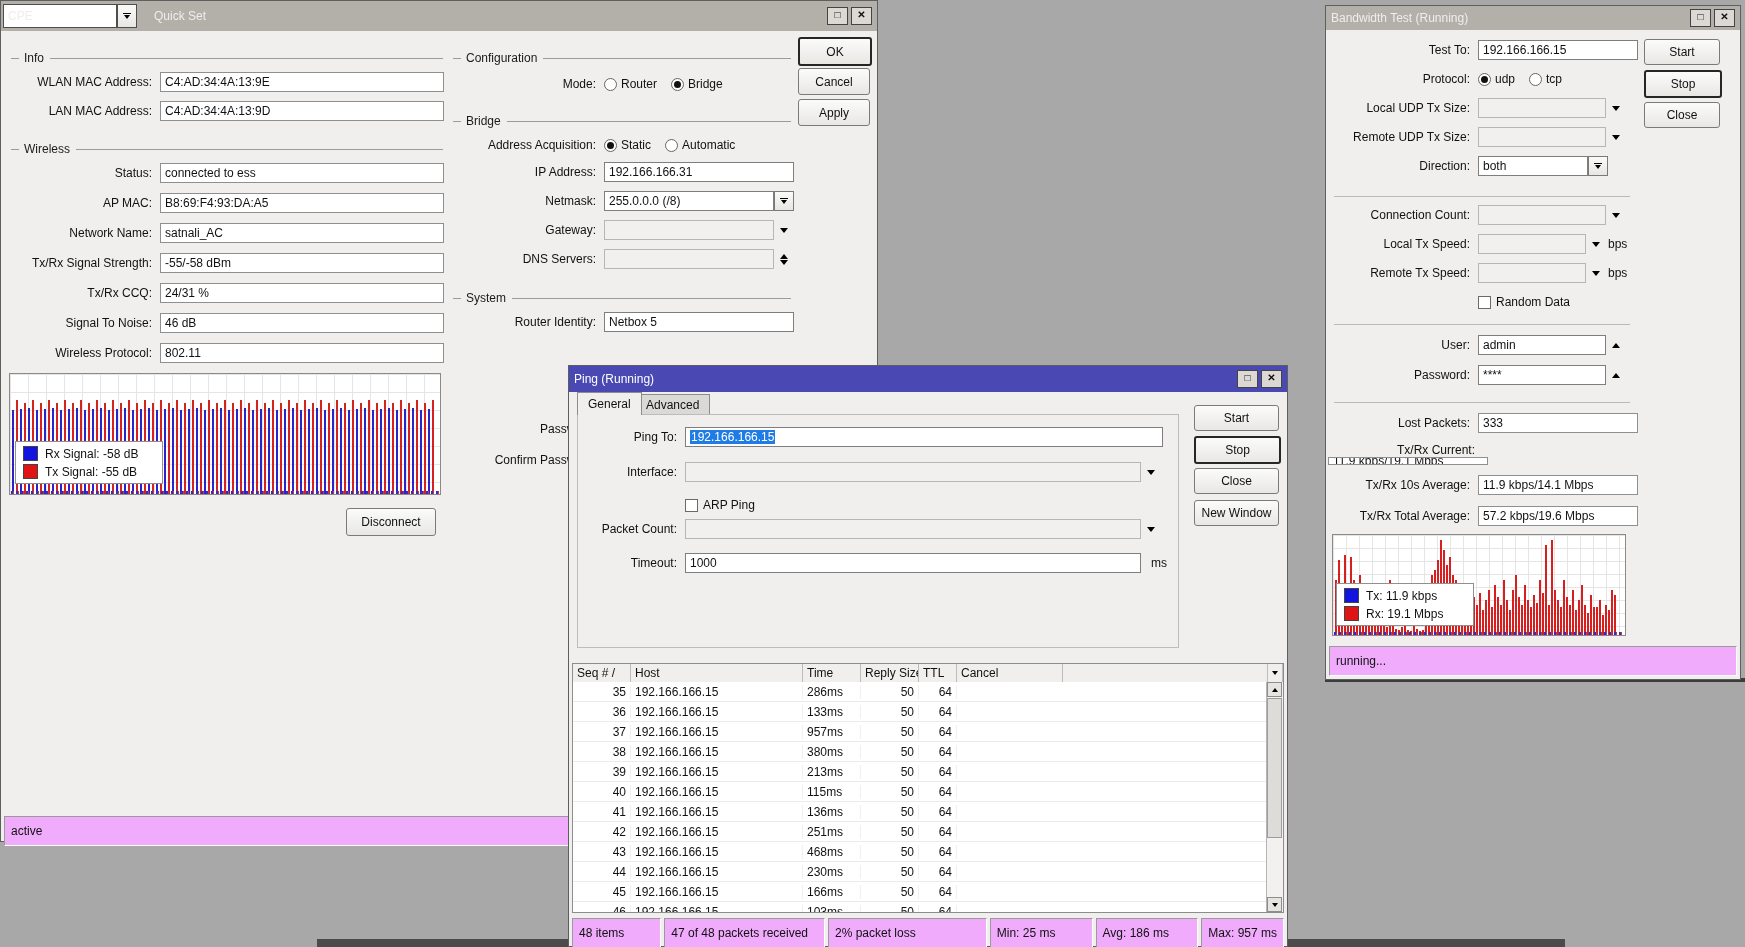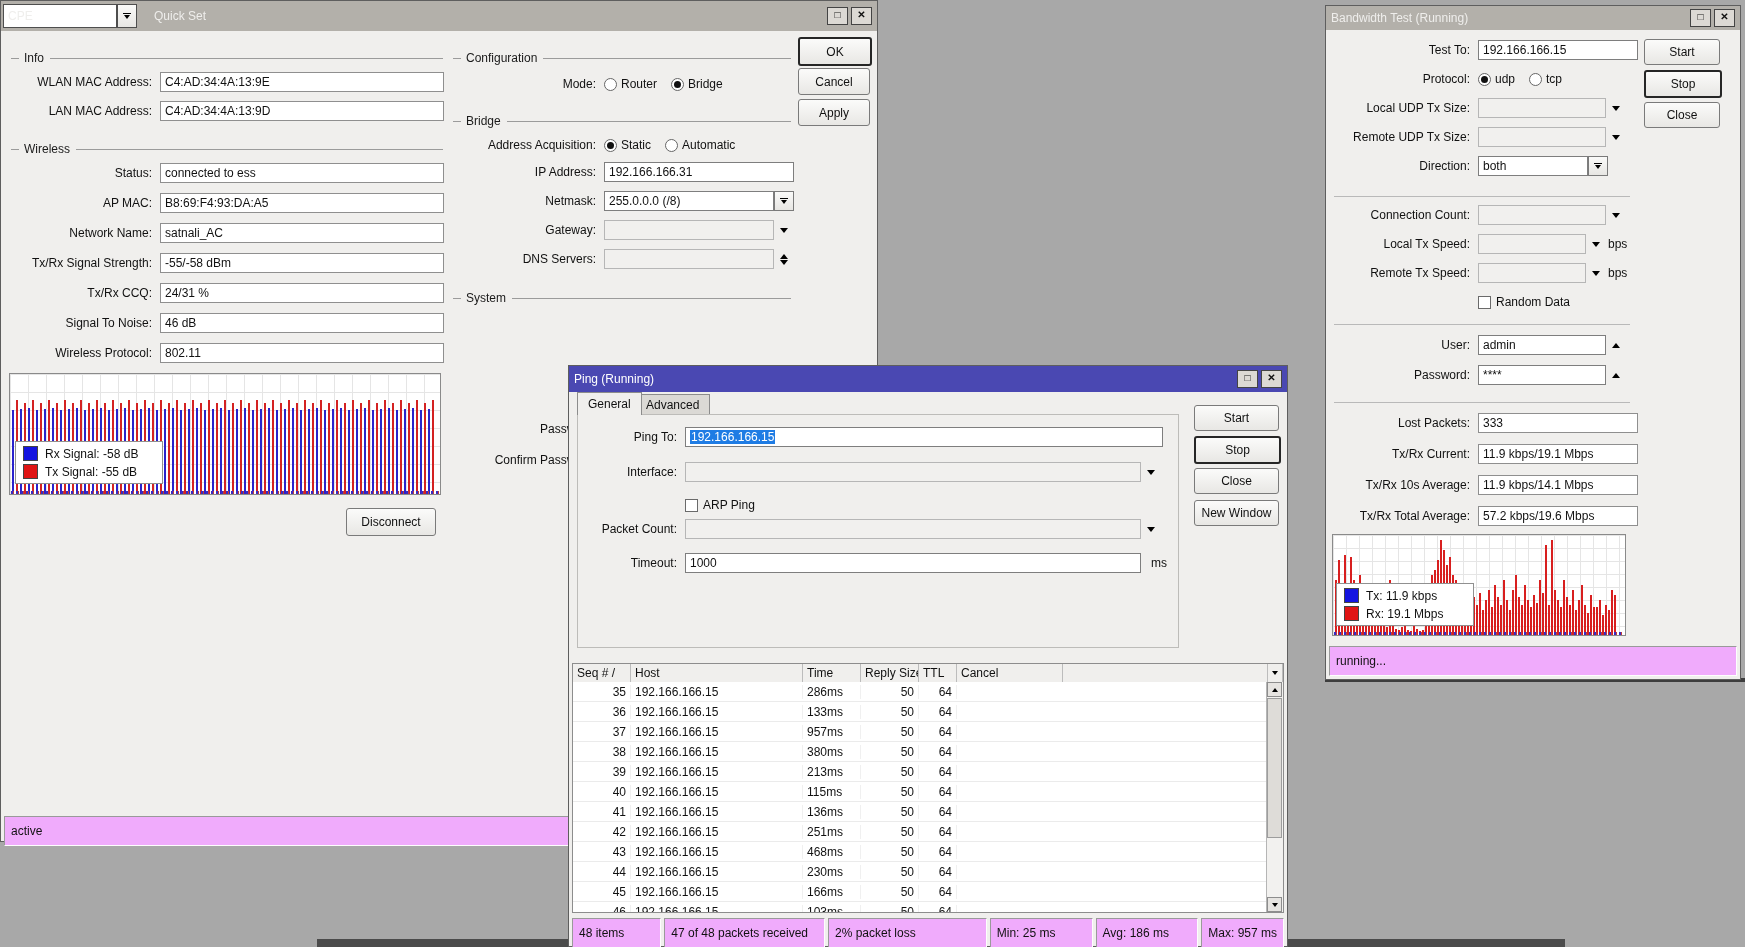--- a/index.html
+++ b/index.html
@@ -334,20 +334,26 @@
           <span></span>
         </div>
       <span class="flatarr">
           <span class="tri down"></span>
         </span>
     </div>
 
     <div class="group" style="left:452px;top:290px;width:338px;">
         <span>System</span>
       </div>
+    <div class="row" style="left:447px;top:310px;">
+      <div class="lbl" style="width:148px;">Router Identity:</div>
+      <div class="fld" style="width:190px;">
+          <span>Netbox 5</span>
+        </div>
+    </div>
     <div class="row" style="left:447px;top:417px;">
       <div class="lbl" style="width:148px;">Password:</div>
     </div>
     <div class="row" style="left:447px;top:448px;">
       <div class="lbl" style="width:148px;">Confirm Password:</div>
     </div>
 
     <div class="btn default" style="left:797px;top:36px;width:70px;height:25px;">OK</div>
     <div class="btn" style="left:797px;top:67px;width:70px;height:25px;">Cancel</div>
     <div class="btn" style="left:797px;top:98px;width:70px;height:25px;">Apply</div>
@@ -467,21 +473,21 @@
     </div>
 
     <div style="position:absolute;left:8px;top:396px;width:296px;border-top:1px solid #b9b9b9;"></div>
 
     <div class="row" style="left:2px;top:406px;">
       <div class="lbl" style="width:142px;">Lost Packets:</div>
       <div class="fld ro" style="width:160px;">
           <span>333</span>
         </div>
     </div>
-    <div class="row" style="left:2px;top:437px;">
+    <div class="row" style="left:2px;top:437px;flex-direction:column;">
       <div class="lbl" style="width:142px;">Tx/Rx Current:</div>
       <div class="fld ro" style="width:160px;">
           <span>11.9 kbps/19.1 Mbps</span>
         </div>
     </div>
     <div class="row" style="left:2px;top:468px;">
       <div class="lbl" style="width:142px;">Tx/Rx 10s Average:</div>
       <div class="fld ro" style="width:160px;">
           <span>11.9 kbps/14.1 Mbps</span>
         </div>

